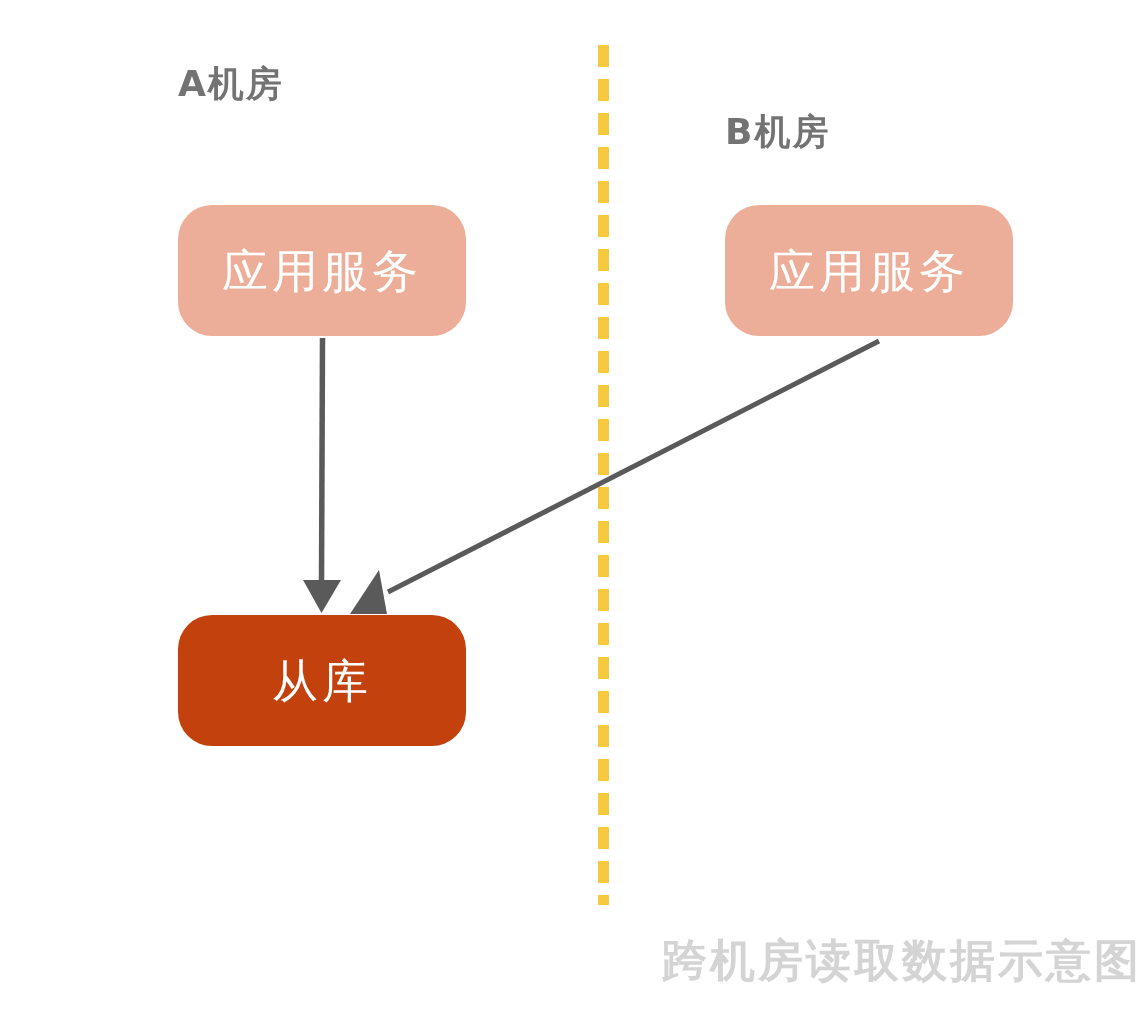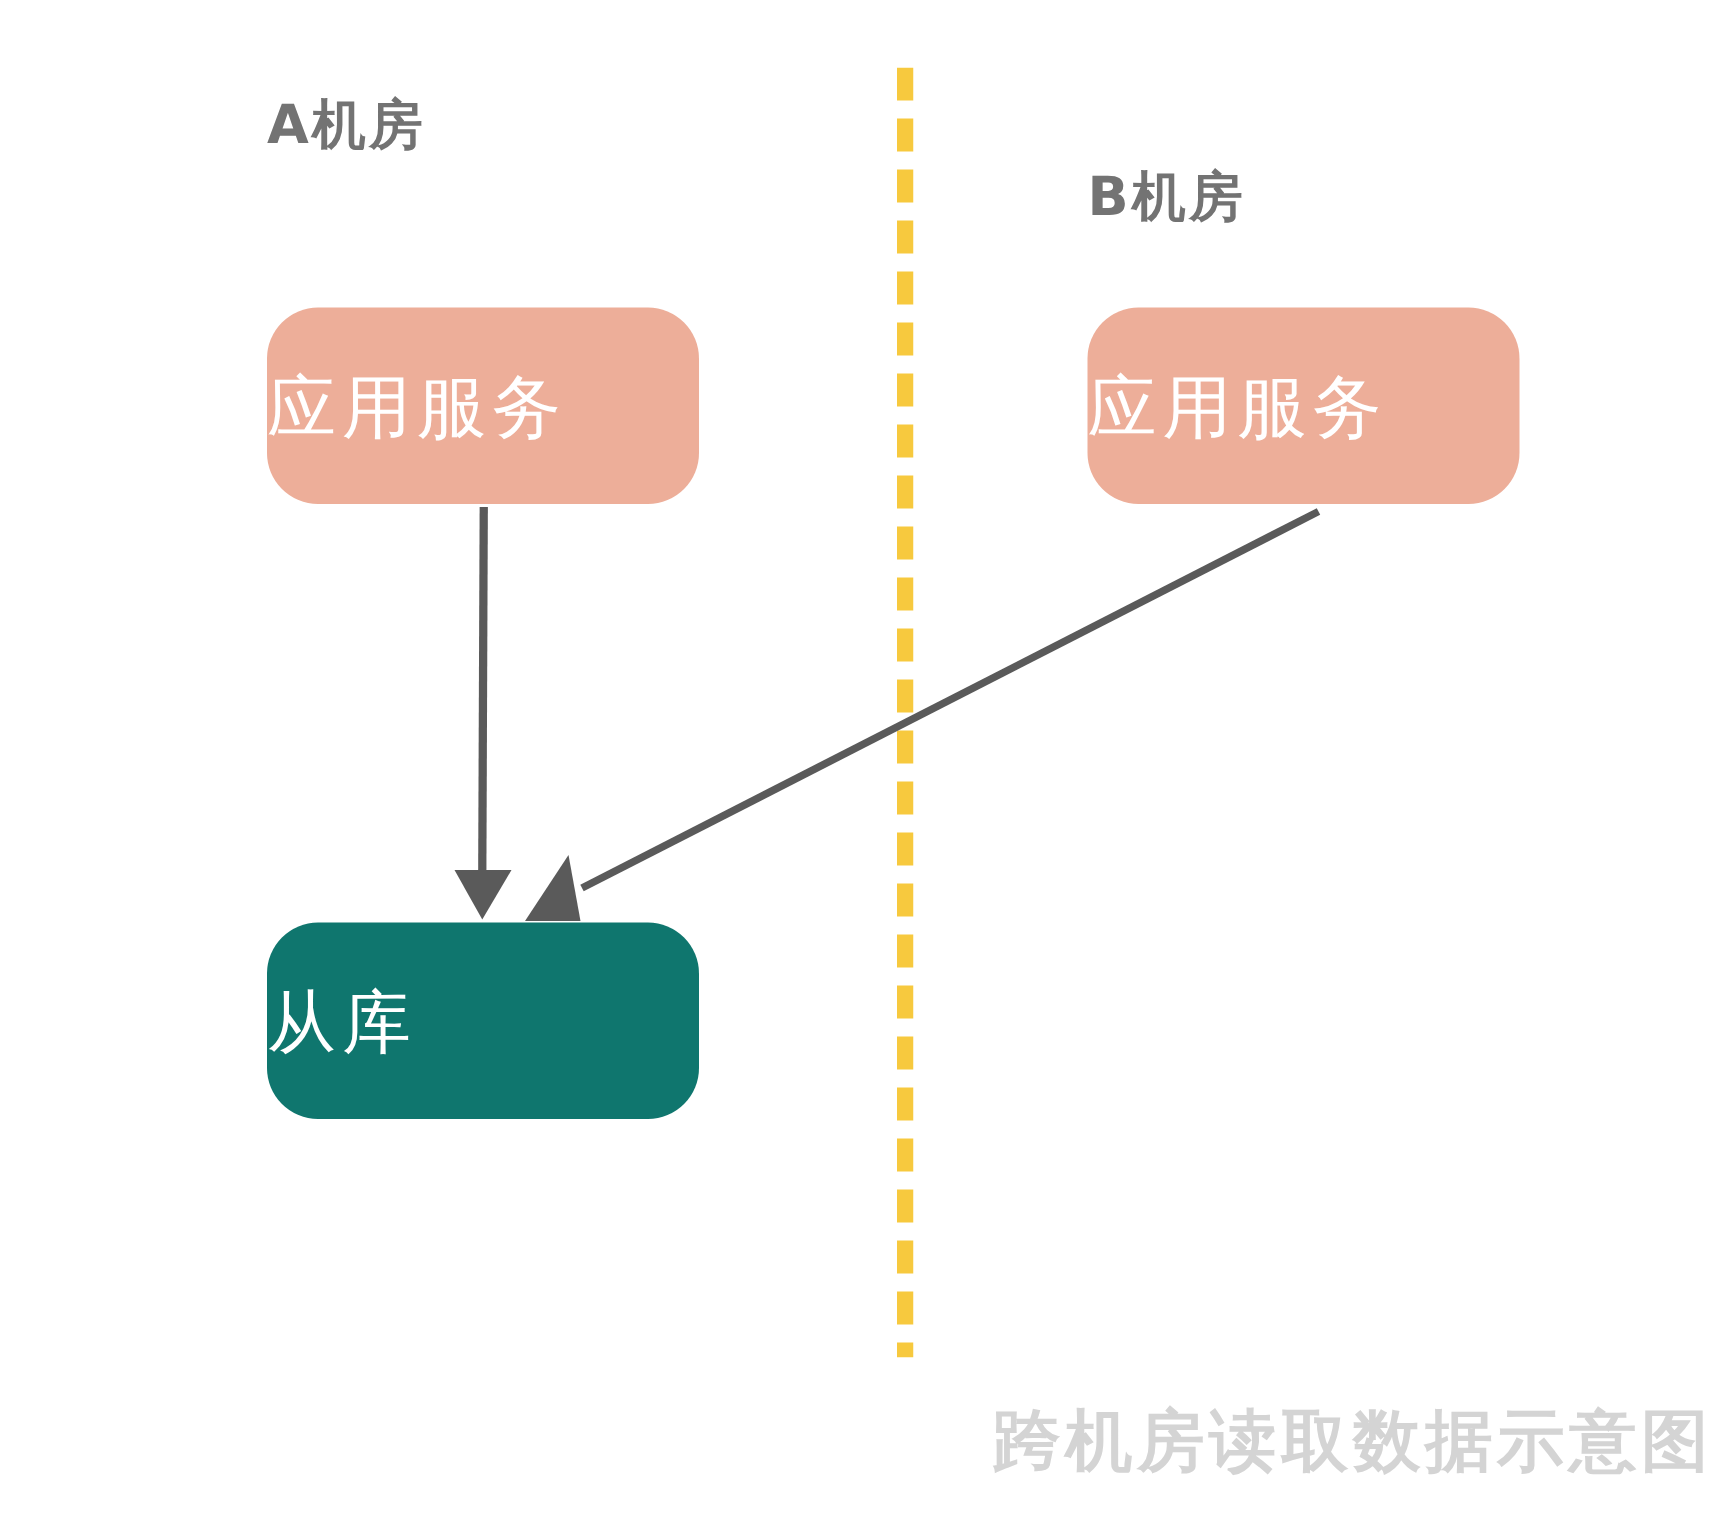--- a/index.html
+++ b/index.html
@@ -38,21 +38,21 @@
   }
   #zone-title-a { left: 178px; top: 66px; width: 288px; }
   #zone-title-b { left: 725px; top: 66px; width: 288px; margin-top: 48px; }
 
   
   .node {
     position: absolute;
     border-radius: 34px;
     display: flex;
     align-items: center;
-    justify-content: flex-start;
+    justify-content: center;
     box-sizing: border-box;
   }
   .node-label {
     color: #ffffff;
     font-size: 46px;
     font-family: "DejaVu Sans", sans-serif;
     font-weight: 500;
     letter-spacing: 4px;
     white-space: nowrap;
     line-height: 1;
@@ -113,21 +113,21 @@
   </div>
 
   <div class="node" id="node-app-a" style="background:#EDAE99;">
     <span class="node-label">应用服务</span>
   </div>
 
   <div class="node" id="node-app-b" style="background:#EDAE99;">
     <span class="node-label">应用服务</span>
   </div>
 
-  <div class="node" id="node-slave" style="background:#0f766e;">
+  <div class="node" id="node-slave" style="background:#c2410c;">
     <span class="node-label">从库</span>
   </div>
 
   <svg id="connector-layer" viewBox="0 0 1142 1025" xmlns="http://www.w3.org/2000/svg">
 
     <g>
       <path d="M 322.5 338 L 321.5 585" stroke="#5A5A5A" stroke-width="5.5" stroke-linecap="butt" fill="none"></path>
       <path d="M 303 580 L 341 580 L 321.5 613 Z" fill="#5A5A5A"></path>
     </g>
 

